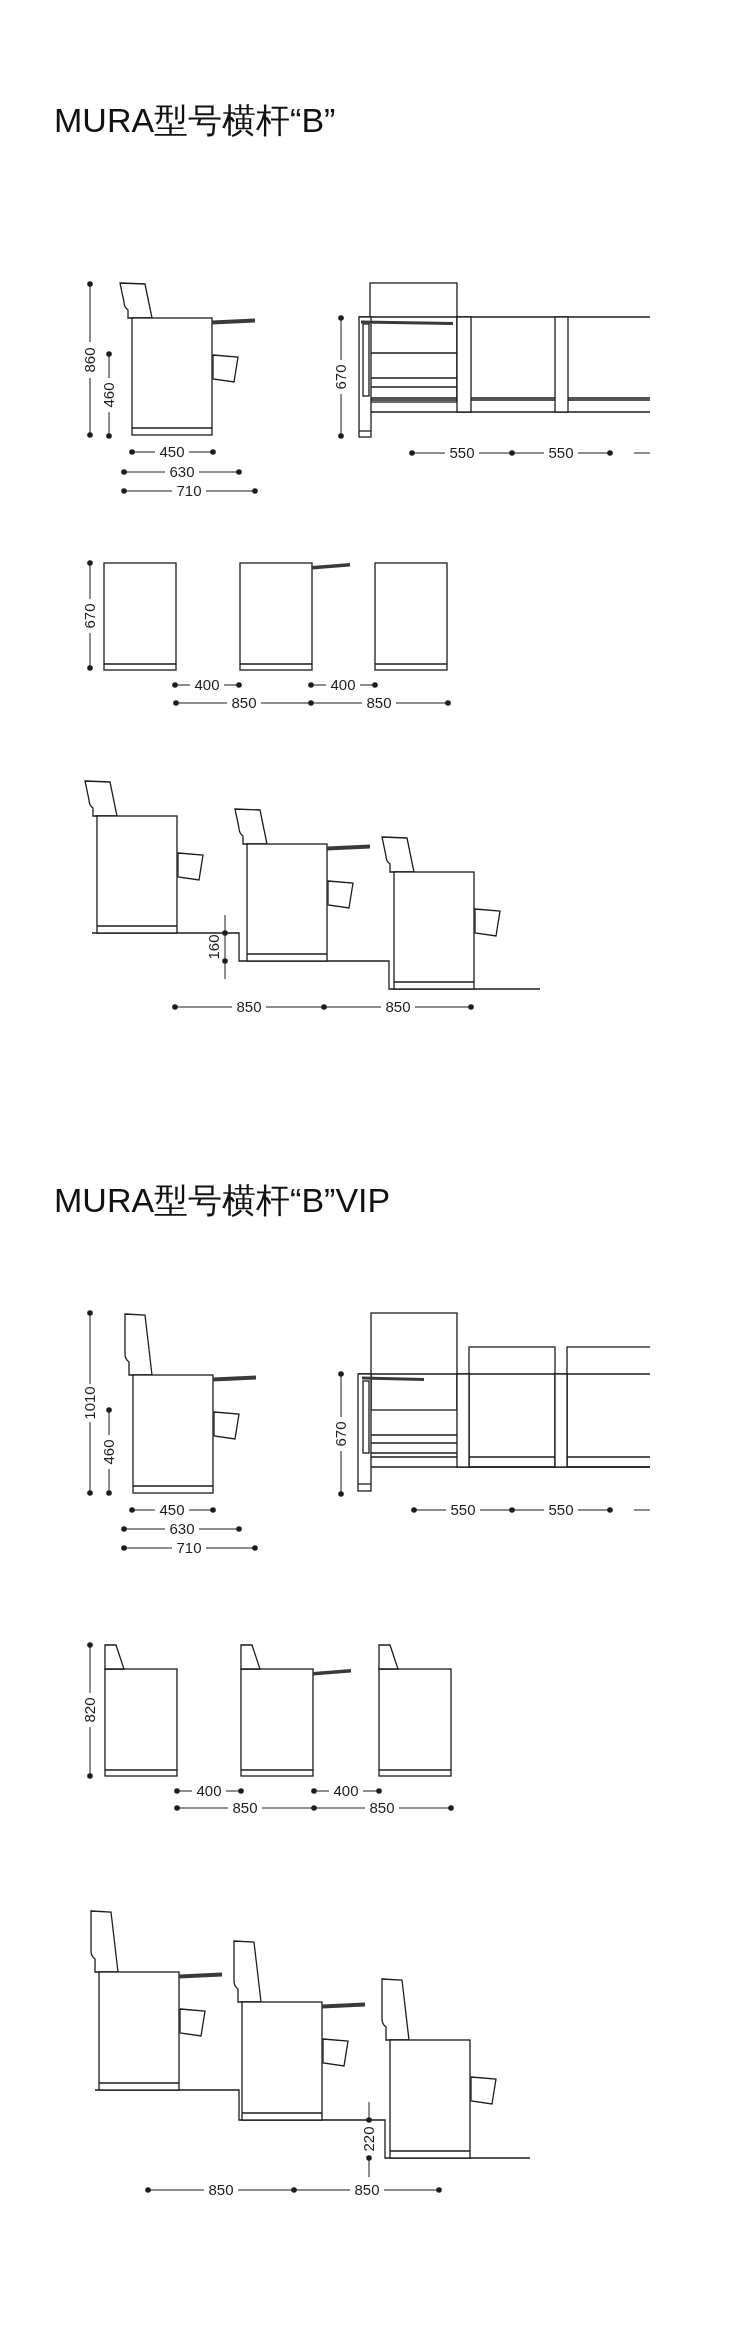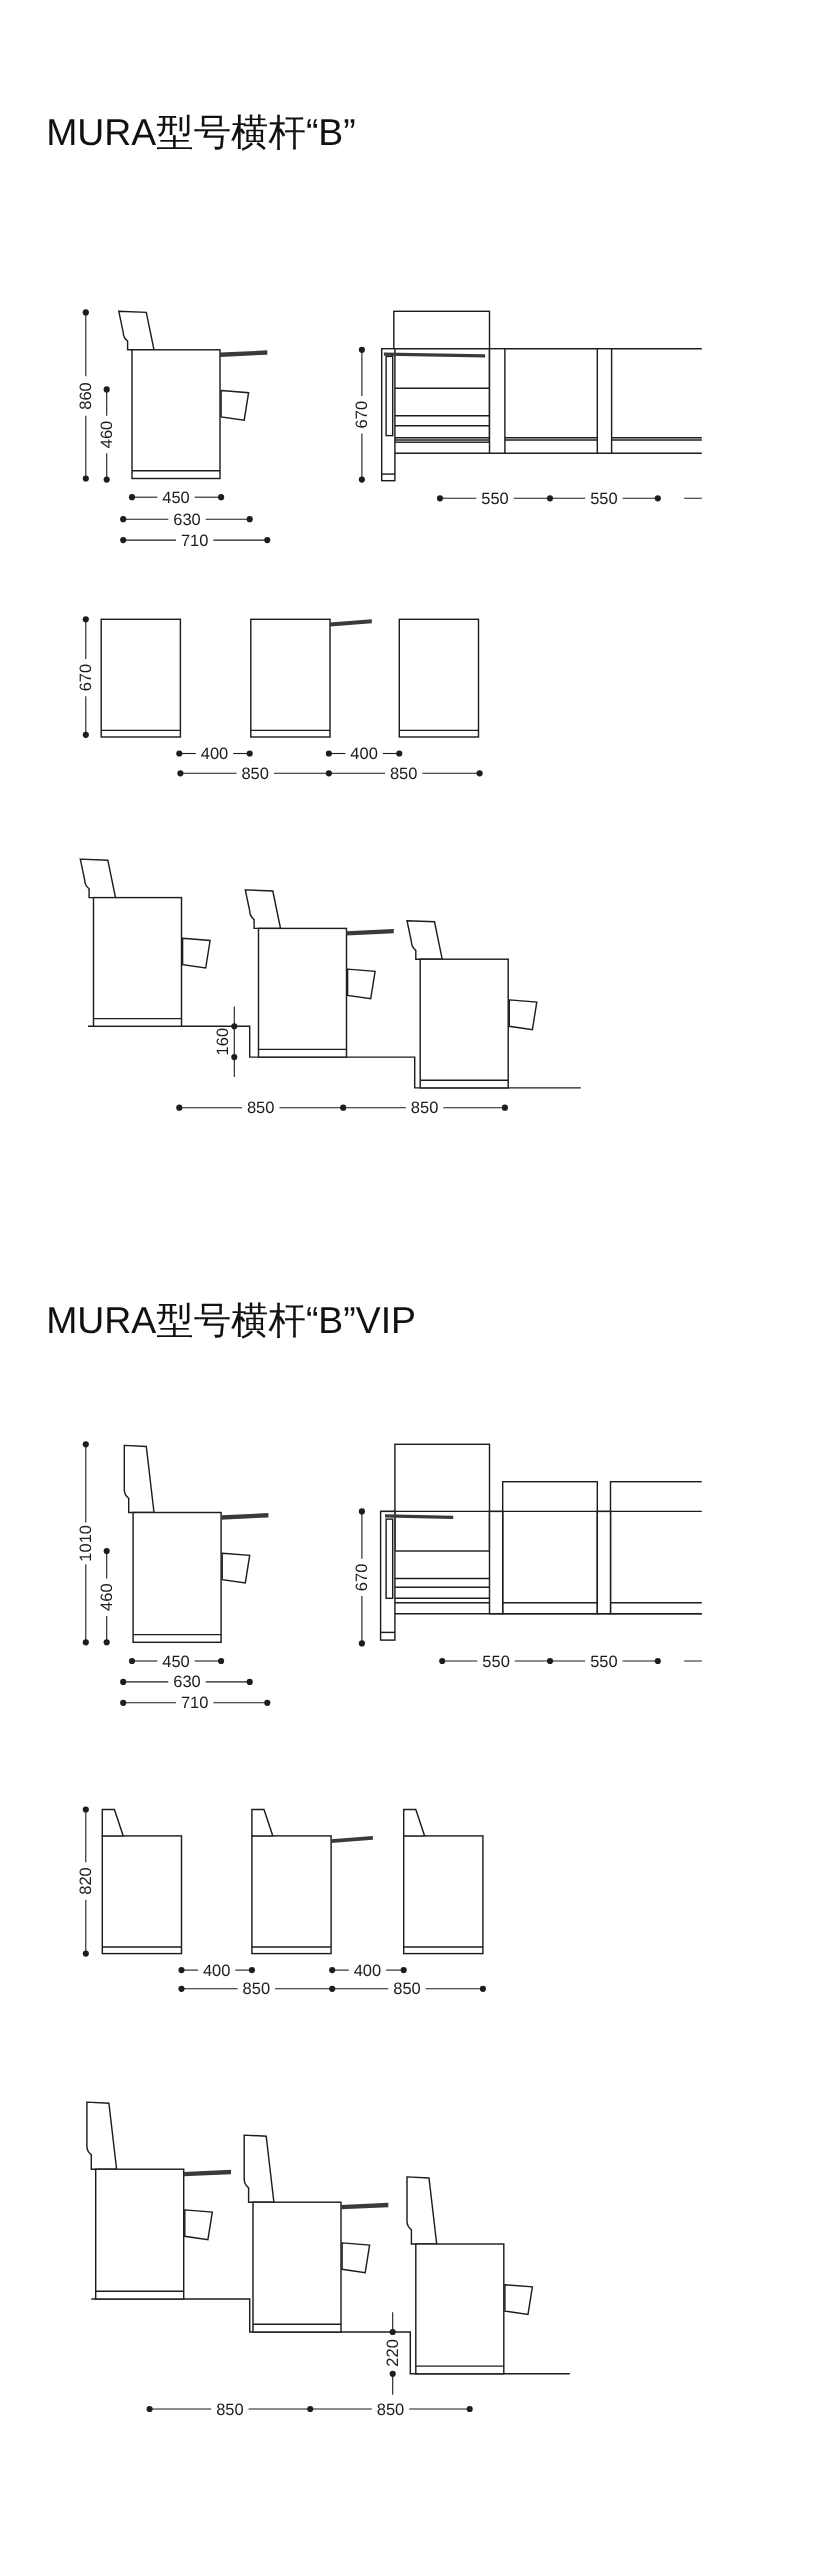--- a/index.html
+++ b/index.html
@@ -1,16 +1,16 @@
 <!DOCTYPE html>
 <html><head>
 <meta charset="utf-8">
 <style>
   html,body { margin:0; padding:0; background:#ffffff; }
-  .page { position:relative; width:638px; height:2336px; background:#ffffff; overflow:hidden; }
+  .page { position:relative; width:638px; height:2336px; background:#ffffff; overflow:hidden;padding-left:12px; }
   svg { display:block; }
   .ol  { fill:#ffffff; stroke:#1d1d1b; stroke-width:1.3; }
   .ln  { fill:none;    stroke:#1d1d1b; stroke-width:1.3; }
   .dim { fill:none;    stroke:#1d1d1b; stroke-width:1; }
   .dot { fill:#1d1d1b; stroke:none; }
   .dimtext { font:15px "Liberation Sans", sans-serif; fill:#1d1d1b; }
   .title   { font:34px "Liberation Sans", "DejaVu Sans", sans-serif; fill:#111111; }
   .dark { fill:#3a3a3a; stroke:none; }
 </style>
 </head>

